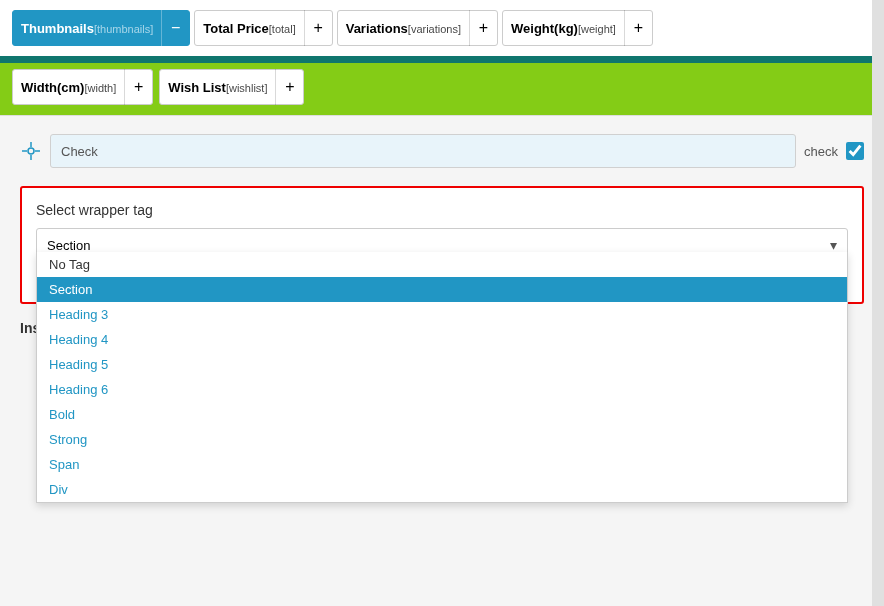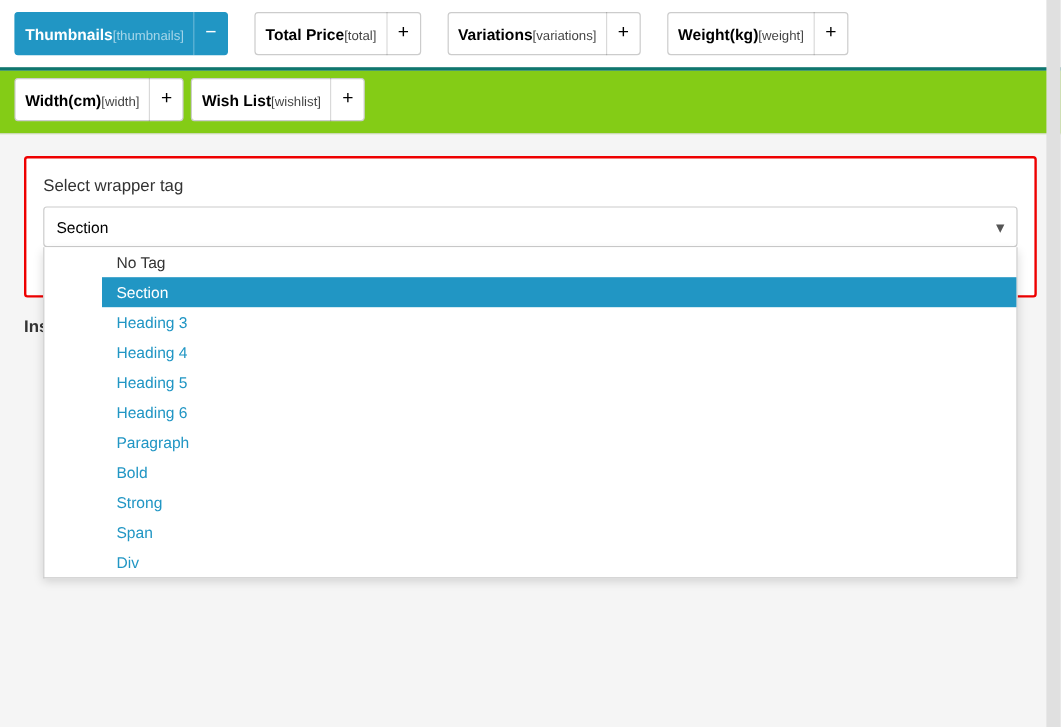--- a/index.html
+++ b/index.html
@@ -16,24 +16,24 @@
       background: #fff;
       width: 884px;
       min-height: 606px;
       position: relative;
     }
 
     
     .tag-bar {
       display: flex;
       flex-wrap: wrap;
-      gap: 22px;
+      gap: 4px;
       padding: 10px 12px;
       background: #fff;
-      border-bottom: 3px solid #0f766e;
+      border-bottom: 7px solid #0f766e;
     }
 
     .tag-item {
       display: flex;
       align-items: center;
       border: 1px solid #ccc;
       border-radius: 3px;
       padding: 0;
       height: 36px;
       font-size: 13px;
@@ -187,29 +187,28 @@
       font-size: 13px;
     }
 
     .custom-select-display .chevron {
       font-size: 14px;
       color: #555;
     }
 
     .dropdown-list {
       position: absolute;
-      top: 34px;
+      top: 24px;
       left: 0;
       right: 0;
       background: #fff;
       border: 1px solid #ccc;
       border-top: none;
       z-index: 100;
       box-shadow: 0 3px 8px rgba(0,0,0,0.15);
-      padding-left: 48px;
     }
 
     .dropdown-item {
       padding: 5px 12px;
       font-size: 13px;
       cursor: pointer;
       color: #2196c4;
     }
 
     .dropdown-item.selected {
@@ -310,20 +309,35 @@
     <div class="tag-item">
       <span class="tag-label">
         <span>Wish List</span><span class="tag-sub">[wishlist]</span>
       </span>
       <span class="tag-btn">+</span>
     </div>
   </div>
 
   <div class="content-area">
 
+    <div class="check-row">
+      <div class="move-icon">
+
+        <svg width="20" height="20" viewBox="0 0 20 20" fill="none" xmlns="http://www.w3.org/2000/svg">
+          <circle cx="10" cy="10" r="3" stroke="#2196c4" stroke-width="1.5"></circle>
+          <line x1="10" y1="1" x2="10" y2="6" stroke="#2196c4" stroke-width="1.5"></line>
+          <line x1="10" y1="14" x2="10" y2="19" stroke="#2196c4" stroke-width="1.5"></line>
+          <line x1="1" y1="10" x2="6" y2="10" stroke="#2196c4" stroke-width="1.5"></line>
+          <line x1="14" y1="10" x2="19" y2="10" stroke="#2196c4" stroke-width="1.5"></line>
+        </svg>
+      </div>
+      <input class="check-input" type="text" value="Check" style="">
+      <span class="check-label-right">check</span>
+      <input type="checkbox" class="check-checkbox" checked="" style="">
+    </div>
 
     <div class="wrapper-section">
       <div class="wrapper-title">Select wrapper tag</div>
 
       <div class="custom-select-wrapper">
         <div class="custom-select-display">
           <span>Section</span>
           <span class="chevron">▾</span>
         </div>
 
@@ -336,21 +350,20 @@
 
 
           <div class="dropdown-item">Heading 3</div>
 
           <div class="dropdown-item">Heading 4</div>
 
           <div class="dropdown-item">Heading 5</div>
 
           <div class="dropdown-item">Heading 6</div>
 
-          <div class="dropdown-item">Paragraph</div>
 
           <div class="dropdown-item">Bold</div>
 
           <div class="dropdown-item">Strong</div>
 
           <div class="dropdown-item">Span</div>
 
           <div class="dropdown-item">Div</div>
         </div>
       </div>

